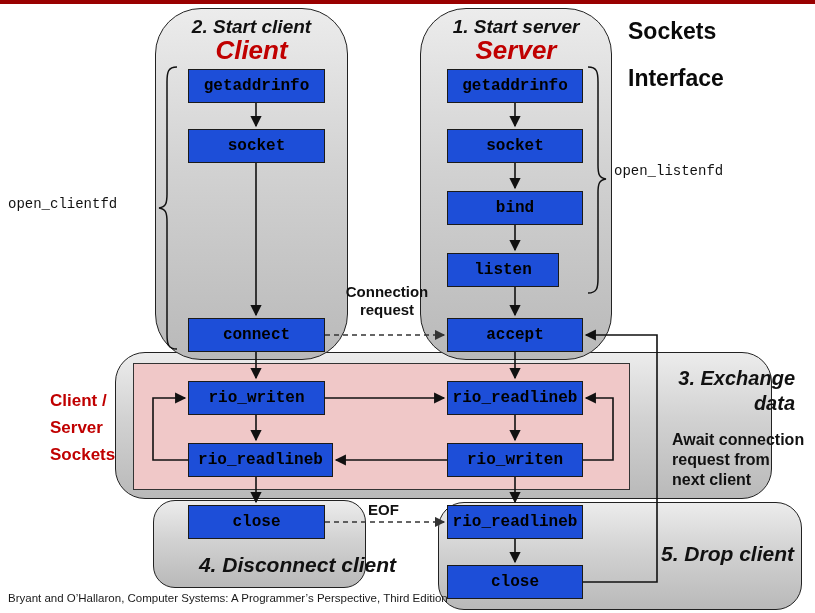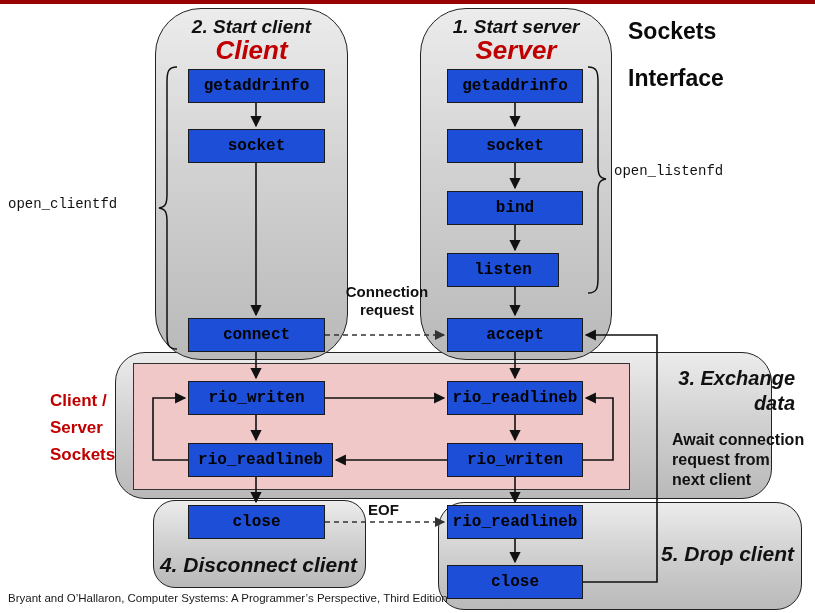--- a/index.html
+++ b/index.html
@@ -30,21 +30,21 @@
   .mono-label{font-family:"Liberation Mono",monospace;font-weight:normal;font-size:14px;white-space:nowrap;}
   .title-block{left:628px;top:8px;width:187px;text-align:left;
                font-size:23px;font-weight:bold;line-height:47px;color:#0a0a0a;}
   .conn-req{left:332px;top:283px;width:110px;text-align:center;
             font-size:15px;font-weight:bold;line-height:18px;}
   .session-label{left:50px;top:387px;font-size:17px;font-weight:bold;color:#c00000;line-height:27px;}
   .exchange-label{left:650px;top:366px;width:145px;text-align:right;
                   font-size:20px;font-weight:bold;font-style:italic;line-height:25px;}
   .await-note{left:672px;top:430px;font-size:16px;font-weight:bold;line-height:20px;white-space:nowrap;}
   .disc-label{left:153px;top:553px;width:211px;text-align:center;
-              font-size:21px;font-weight:bold;font-style:italic;}
+              font-size:21px;font-weight:bold;font-style:italic;padding-left:39px;}
   .drop-label{left:655px;top:542px;width:145px;text-align:center;
               font-size:21px;font-weight:bold;font-style:italic;}
   .eof-label{left:368px;top:501px;font-size:15px;font-weight:bold;}
   .footer{left:8px;top:592px;font-size:11.5px;color:#1a1a1a;white-space:nowrap;}
   svg.overlay{left:0;top:0;pointer-events:none;}
 </style>
 </head>
 <body>
 
 <div class="stage">

